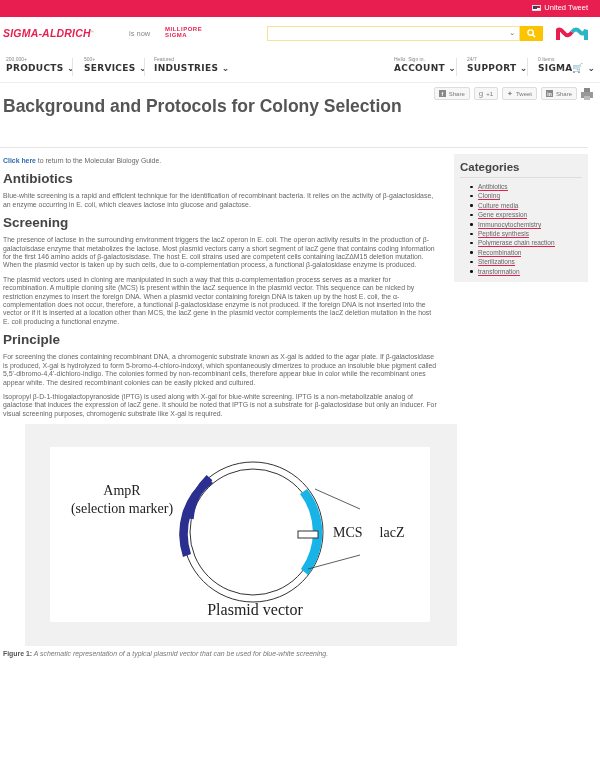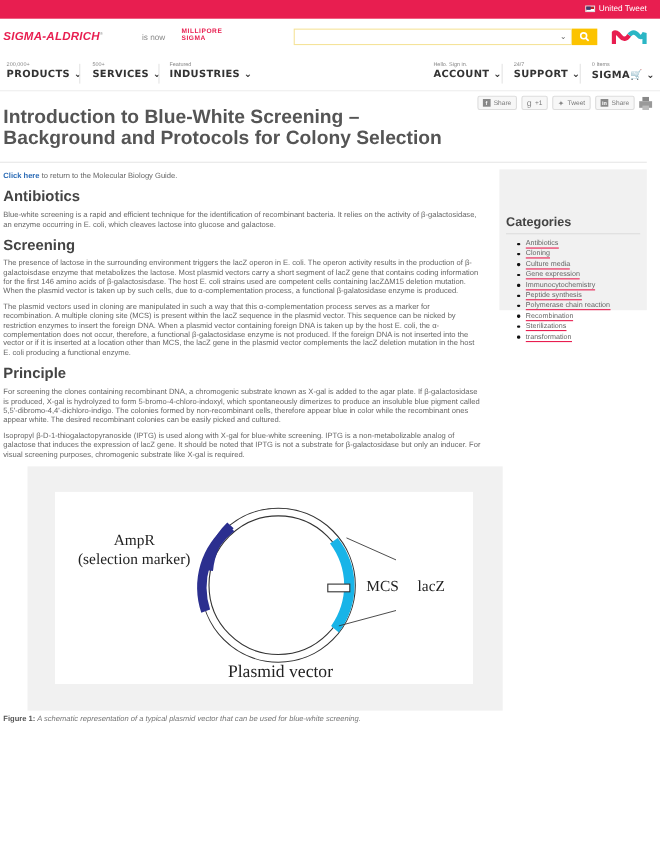--- a/index.html
+++ b/index.html
@@ -42,21 +42,21 @@
   .main h2 { font-size: 13.5px; font-weight: bold; color: #444; margin: 4px 0 6px; }
   .main a.click { color: #2a6ab5; font-weight: bold; text-decoration: none; }
 
   .figure { background: #f1f1f1; margin-top: 4px; width: 432px; height: 222px; position: relative; margin-left: 22px; }
   .figure svg { position: absolute; left: 25px; top: 23px; }
   .caption { font-size: 6.9px; color: #666; margin-top: 4px; }
   .caption b { color: #555; }
   .caption i { color: #777; }
 
   .cats { position: absolute; left: 454px; top: 154px; width: 134px; height: 128px; background: #f1f1f1; padding: 7px 6px; }
-  .cats h3 { font-size: 11.5px; font-weight: bold; color: #444; padding-bottom: 4px; border-bottom: 1px solid #ddd; margin-bottom: 4px; margin-top: 35px; }
+  .cats h3 { font-size: 11.5px; font-weight: bold; color: #444; padding-bottom: 4px; border-bottom: 1px solid #ddd; margin-bottom: 4px; }
   .cats ul { list-style: none; padding-left: 10px; }
   .cats li { font-size: 6.5px; line-height: 9.4px; color: #666; position: relative; padding-left: 8px; }
   .cats li::before { content: ""; position: absolute; left: 0; top: 3.5px; width: 2.5px; height: 2.5px; background: #111; border-radius: 50%; }
   .cats li span { border-bottom: 1px solid #e81e50; cursor: pointer; }
 </style>
 </head>
 <body>
 
 <div class="topbar">
   <div class="region">
@@ -139,21 +139,20 @@
       <span>Share</span>
     </div>
   <svg class="print-ic" viewBox="0 0 12 12">
       <rect x="3" y="0" width="6" height="4" fill="#888"></rect>
       <rect x="0" y="4" width="12" height="6" fill="#999"></rect>
       <rect x="3" y="8" width="6" height="4" fill="#bbb"></rect>
     </svg>
 </div>
 
 <div class="title">
-  <div>Introduction to Blue-White Screening –</div>
   <div>Background and Protocols for Colony Selection</div>
 </div>
 <div class="hr-title"></div>
 
 <div class="main">
   <p><a class="click" href="#">Click here</a><span> to return to the Molecular Biology Guide.</span></p>
 
   <h2>Antibiotics</h2>
   <p>Blue-white screening is a rapid and efficient technique for the identification of recombinant bacteria. It relies on the activity of β-galactosidase, an enzyme occurring in E. coli, which cleaves lactose into glucose and galactose.</p>
 

